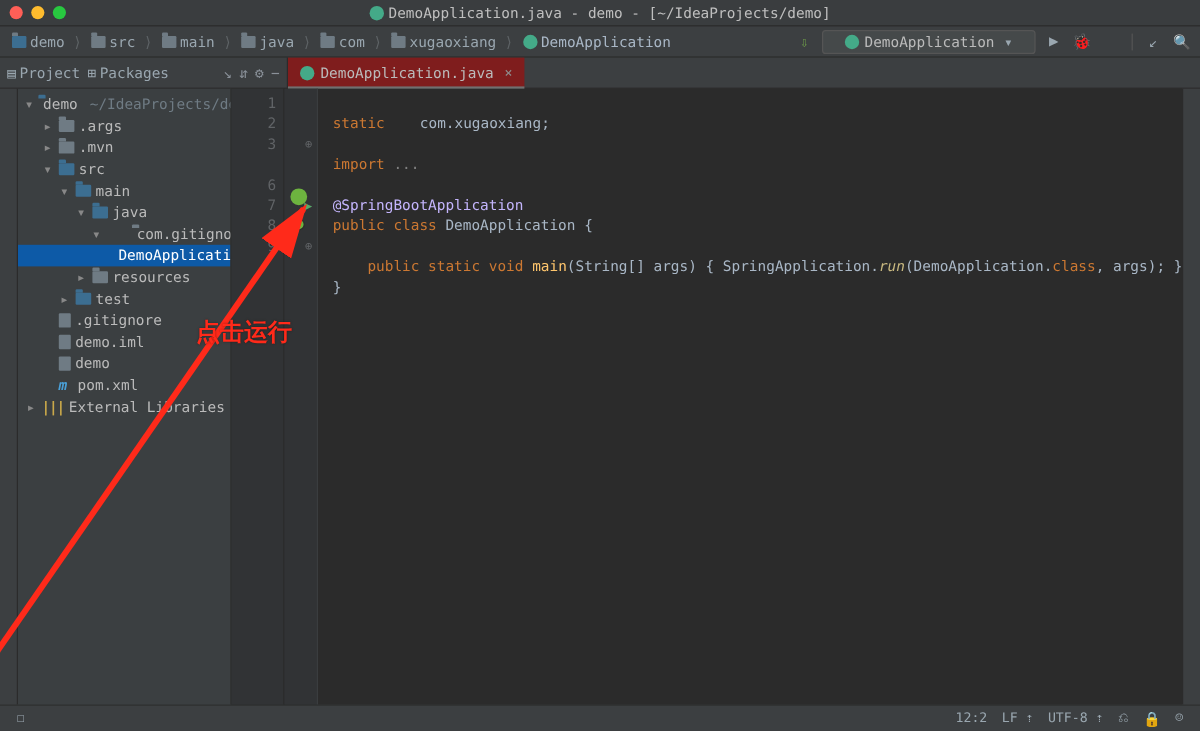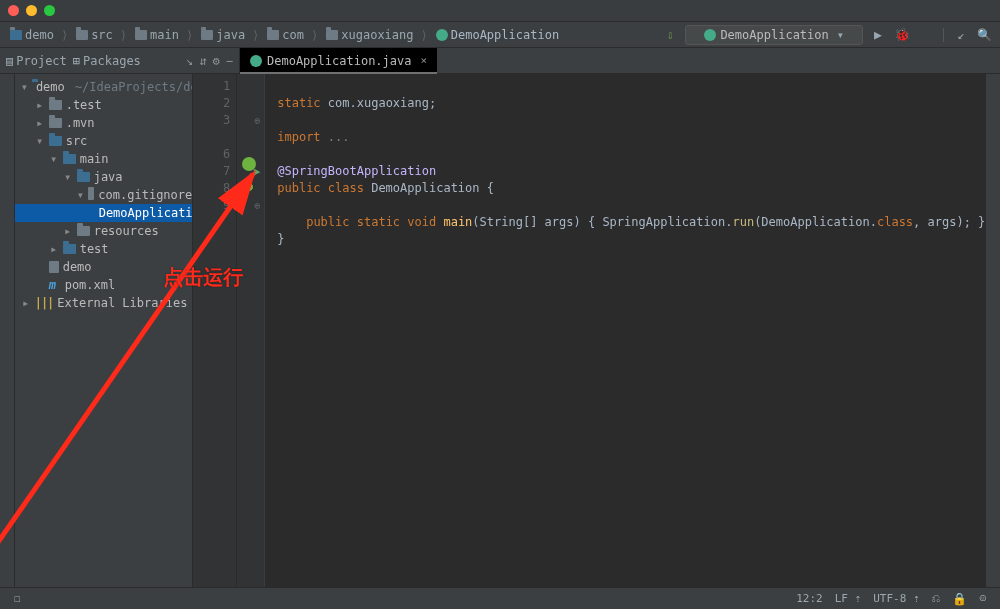--- a/index.html
+++ b/index.html
@@ -25,21 +25,21 @@
   .play { color:#59a869; font-size:13px; }
   .bug { color:#59a869; font-size:13px; }
   .tbtn { width:18px;height:18px; display:flex; align-items:center; justify-content:center; color:#9aa7b0; }
 
   .toolrow { height: 26px; display: flex; align-items: center; border-bottom: 1px solid #2b2b2b; }
   .toolrow-left { width: 240px; display:flex; align-items:center; border-right:1px solid #2b2b2b; height:100%; padding: 0 6px; gap:6px; color:#8a9199; }
   .toolrow-left .tab { display:flex; align-items:center; gap:3px; color:#9aa7b0;}
   .toolrow-left .grow { flex:1; }
   .toolrow-left .mini { font-size:12px; }
   .toolrow-right { flex:1; display:flex; align-items:stretch; height:100%; }
-  .edtab { display:flex; align-items:center; gap:5px; padding:0 10px; background:#000000; color:#bbbbbb; position:relative; }
+  .edtab { display:flex; align-items:center; gap:5px; padding:0 10px; background:#7f1d1d; color:#bbbbbb; position:relative; }
   .edtab .cico { width:12px;height:12px;border-radius:50%;background:#4a8;display:inline-block; }
   .edtab .x { color:#8e8e8e; margin-left:4px; font-size:11px; }
   .edtab::after { content:""; position:absolute; left:0; right:0; bottom:-1px; height:2px; background:#707070; }
 
   .body { display:flex; height: calc(609px - 22px - 26px - 26px - 22px); }
   .stripe-left { width:18px; background:#3c3f41; border-right:1px solid #2b2b2b; }
   .project { width:222px; background:#3b3f41; border-right:1px solid #2b2b2b; color:#9aa7b0; overflow:hidden; }
   .tree { padding-top:4px; font-size:12px; line-height:18px; }
   .node { display:flex; align-items:center; gap:4px; padding-left:6px; height:18px; white-space:nowrap; }
   .node .ar { width:10px; text-align:center; color:#888; }
@@ -59,41 +59,45 @@
 
   .editor { flex:1; display:flex; background:#2b2b2b; font-family:"Menlo","Consolas",monospace; font-size:12px; line-height:17px; }
   .gutter-num { width:44px; background:#313335; color:#606366; text-align:right; padding:4px 6px 0 0; border-right:1px solid #2b2b2b; }
   .gutter-ico { width:28px; background:#313335; padding-top:4px; position:relative; border-right:1px solid #3a3d3f; }
   .gutter-ico .g { height:17px; display:flex; align-items:center; justify-content:flex-end; padding-right:4px; }
   .gutter-ico .run-tri { color:#59a869; font-size:11px; }
   .gutter-ico .fold { color:#606366; font-size:10px; }
   .gutter-ico .spring-ico { width:14px;height:14px;border-radius:50%;background:#6db33f;display:inline-block;position:absolute;left:5px;top:calc(4px + 5*17px - 6px); }
   .gutter-ico .spring-ico2 { width:10px;height:10px;border-radius:50%;background:#6db33f;display:inline-block;position:absolute;left:7px;top:calc(4px + 6*17px + 2px);border:1px solid #2b2b2b; }
   .code { flex:1; padding:4px 0 0 12px; color:#a9b7c6; white-space:pre; position:relative; }
-  .kw { color:#cc7832; } .ann { color:#c4b5fd; } .cls { color:#a9b7c6; } .fn { color:#ffc66d; } .fni { color:#c9b980; } .cm { color:#808080; } .pkg { color:#a9b7c6; }
+  .kw { color:#cc7832; } .ann { color:#c4b5fd; } .cls { color:#a9b7c6; } .fn { color:#ffc66d; } .fni { color:#c9b980; font-style:italic; } .cm { color:#808080; } .pkg { color:#a9b7c6;margin-left:22px; }
 
   .annotation-arrow { position:absolute; pointer-events:none; }
   .annotation-text { position:absolute; color:#ff2a1a; font-weight:bold; font-size:20px; font-family:"PingFang SC","Microsoft YaHei",sans-serif; text-shadow:0 0 2px rgba(0,0,0,0.4); }
 
   .statusbar { height:22px; background:#3c3f41; border-top:1px solid #2b2b2b; display:flex; align-items:center; color:#8a9199; font-size:11px; padding:0 8px; }
   .statusbar .grow { flex:1; }
   .statusbar .cell { padding:0 6px; color:#9aa7b0; }
   .statusbar .lock { font-size:12px; }
   .sep2 { width:1px;height:14px;background:#555; margin:0 2px; }
 
   .stripe-right { width:18px; background:#3c3f41; border-left:1px solid #2b2b2b; }
 </style>
 </head>
 <body>
 
 <div class="titlebar">
   <div class="traffic">
     <div class="tl red"></div>
     <div class="tl yel"></div>
     <div class="tl grn"></div>
+  </div>
+  <div class="title-center">
+    <span class="ico-c"></span>
+    <span>DemoApplication.java - demo - [~/IdeaProjects/demo]</span>
   </div>
 </div>
 
 <div class="navbar">
   <div id="crumbs" style="display:flex;align-items:center;">
       <div class="crumb proj">
         <span class="fico"></span>
         <span>demo</span>
         <span class="sep">⟩</span>
       </div>
@@ -177,21 +181,21 @@
     <div class="tree" id="tree">
         <div class="node">
           <span class="ar">▾</span>
           <span class="ico-folder blue"></span>
           <span class="nm">demo</span>
           <span class="path">~/IdeaProjects/demo</span>
         </div>
         <div class="node" style="padding-left: 20px;">
           <span class="ar">▸</span>
           <span class="ico-folder"></span>
-          <span class="nm">.test</span>
+          <span class="nm">.args</span>
         </div>
         <div class="node" style="padding-left: 20px;">
           <span class="ar">▸</span>
           <span class="ico-folder"></span>
           <span class="nm">.mvn</span>
         </div>
         <div class="node" style="padding-left: 20px;">
           <span class="ar">▾</span>
           <span class="ico-folder blue"></span>
           <span class="nm">src</span>
@@ -218,20 +222,30 @@
         </div>
         <div class="node" style="padding-left: 48px;">
           <span class="ar">▸</span>
           <span class="ico-folder"></span>
           <span class="nm">resources</span>
         </div>
         <div class="node" style="padding-left: 34px;">
           <span class="ar">▸</span>
           <span class="ico-folder blue"></span>
           <span class="nm">test</span>
+        </div>
+        <div class="node" style="padding-left: 20px;">
+          <span class="ar"></span>
+          <span class="ico-file"></span>
+          <span class="nm">.gitignore</span>
+        </div>
+        <div class="node" style="padding-left: 20px;">
+          <span class="ar"></span>
+          <span class="ico-file"></span>
+          <span class="nm">demo.iml</span>
         </div>
         <div class="node" style="padding-left: 20px;">
           <span class="ar"></span>
           <span class="ico-file"></span>
           <span class="nm">demo</span>
         </div>
         <div class="node" style="padding-left: 20px;">
           <span class="ar"></span>
           <span class="ico-pom"></span>
           <span class="nm">pom.xml</span>

